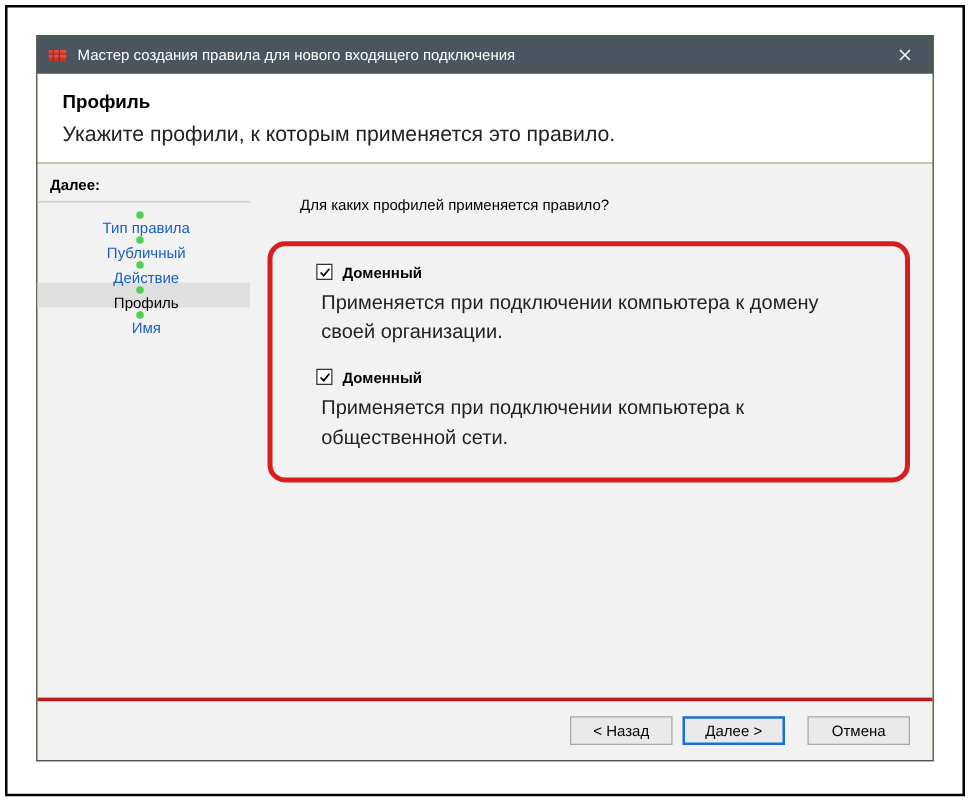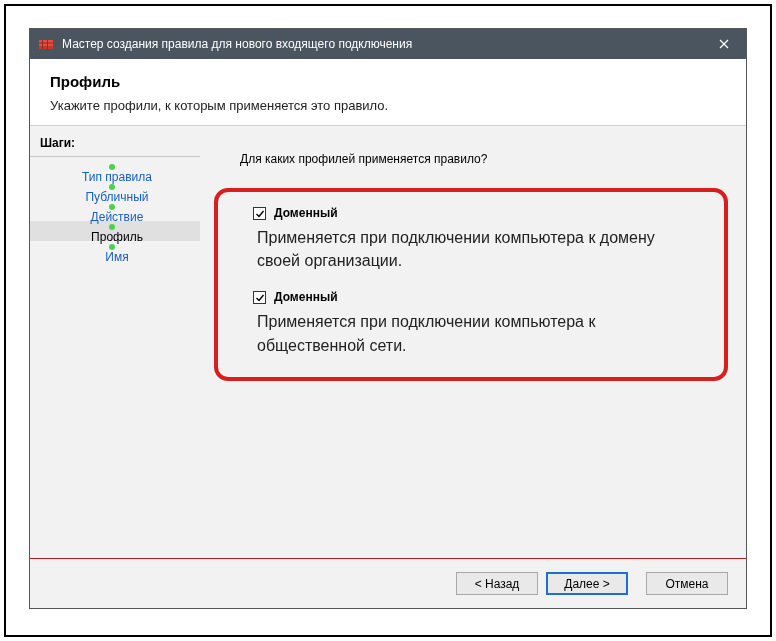--- a/index.html
+++ b/index.html
@@ -56,21 +56,21 @@
   padding: 14px 20px 12px 20px;
   background: #fff;
 }
 .header-title {
   font-size: 15px;
   font-weight: bold;
   color: #000;
   margin-bottom: 8px;
 }
 .header-subtitle {
-  font-size: 13px;
+  font-size: 17px;
   color: #222;
 }
 
 .divider {
   height: 1px;
   background: #d0d0d0;
   margin: 0;
 }
 
 .body {
@@ -136,21 +136,21 @@
   margin-left: -6px;
   margin-right: -12px;
 }
 
 .chk-row {
   margin-bottom: 18px;
 }
 .chk-row:last-child { margin-bottom: 4px; }
 .chk-line {
   display: flex;
-  align-items: flex-end;
+  align-items: flex-start;
   margin-bottom: 6px;
   padding-left: 17px;
 }
 .chk-box {
   width: 13px; height: 13px;
   border: 1px solid #333;
   background: #fff;
   margin-right: 8px;
   display: inline-flex;
   align-items: center;
@@ -168,21 +168,21 @@
   font-size: 16px;
   color: #222;
   margin-left: 21px;
   line-height: 1.45;
   max-width: 400px;
 }
 
 .footer {
   height: 50px;
   background: #f2f2f2;
-  border-top: 1px solid #b91c1c;
+  border-top: 3px solid #b91c1c;
   display: flex;
   align-items: center;
   justify-content: flex-end;
   padding: 0 18px;
   gap: 8px;
 }
 .btn {
   min-width: 82px;
   height: 23px;
   background: #e9e9e9;
@@ -226,21 +226,21 @@
 
   <div class="header">
     <div class="header-title">Профиль</div>
     <div class="header-subtitle">Укажите профили, к которым применяется это правило.</div>
   </div>
   <div class="divider"></div>
 
   <div class="body">
 
     <div class="sidebar">
-      <div class="sidebar-heading">Шаги:</div>
+      <div class="sidebar-heading">Далее:</div>
       <div class="sidebar-sep"></div>
       <div class="step">
         <span class="step-bullet"></span>
         <span>Тип правила</span>
       </div>
       <div class="step">
         <span class="step-bullet"></span>
         <span>Публичный</span>
       </div>
       <div class="step">

